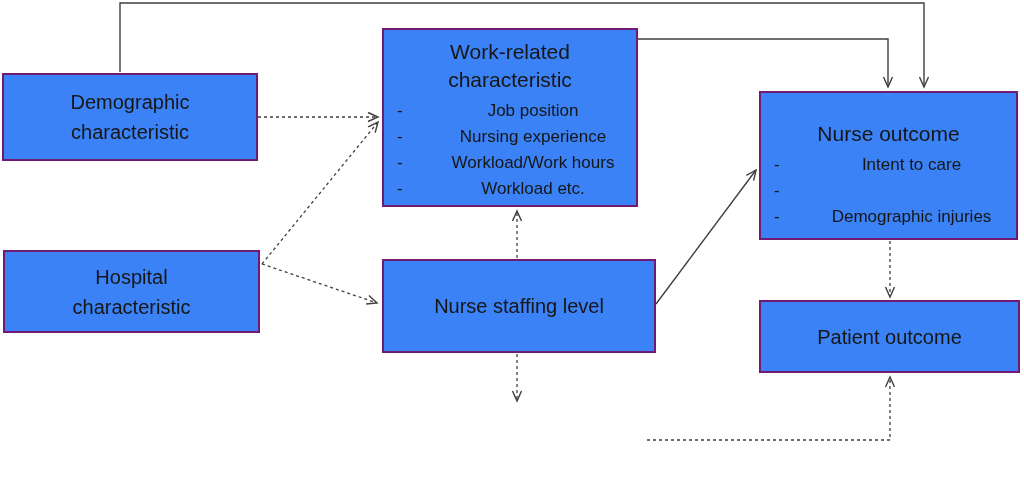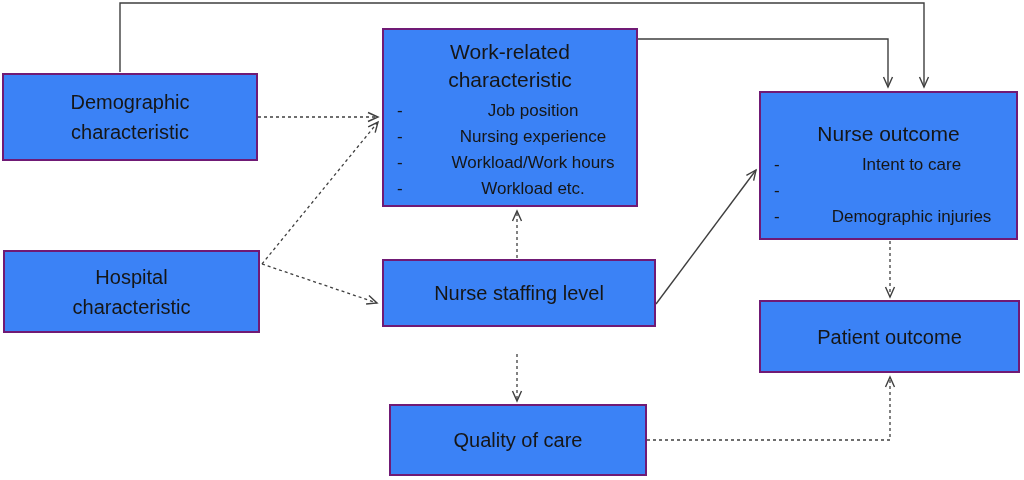--- a/index.html
+++ b/index.html
@@ -119,27 +119,24 @@
         <span class="dash">-</span>
         <span class="itxt">Workload/Work hours</span>
       </div>
       <div class="item">
         <span class="dash">-</span>
         <span class="itxt">Workload etc.</span>
       </div>
     </div>
   </div>
 
-  <div class="node centered" style="left:382px; top:259px; width:274px; height:68px;">
+  <div class="node centered" style="left:382px; top:259px; width:274px; height:94px;">
     <span class="lbl">Nurse staffing level</span>
   </div>
 
-  <div class="node centered" style="left:389px; top:404px; width:258px; height:72px;">
-    <span class="lbl">Quality of care</span>
-  </div>
 
   <div class="node" style="left:759px; top:91px; width:259px; height:149px; padding-top:27px;">
     <div class="ttl">Nurse outcome</div>
     <div class="items">
       <div class="item">
         <span class="dash">-</span>
         <span class="itxt">Intent to care</span>
       </div>
       <div class="item">
         <span class="dash">-</span>

